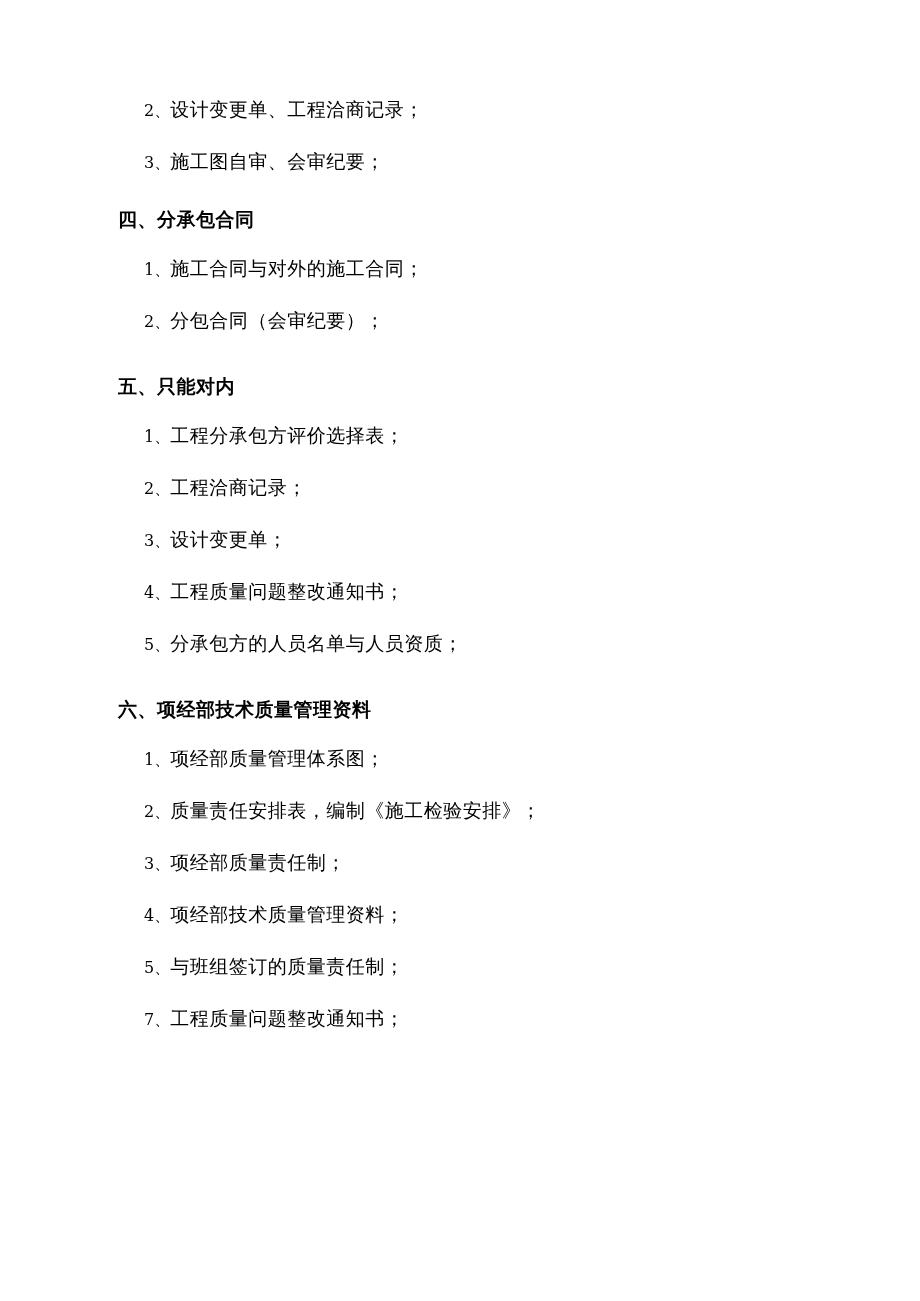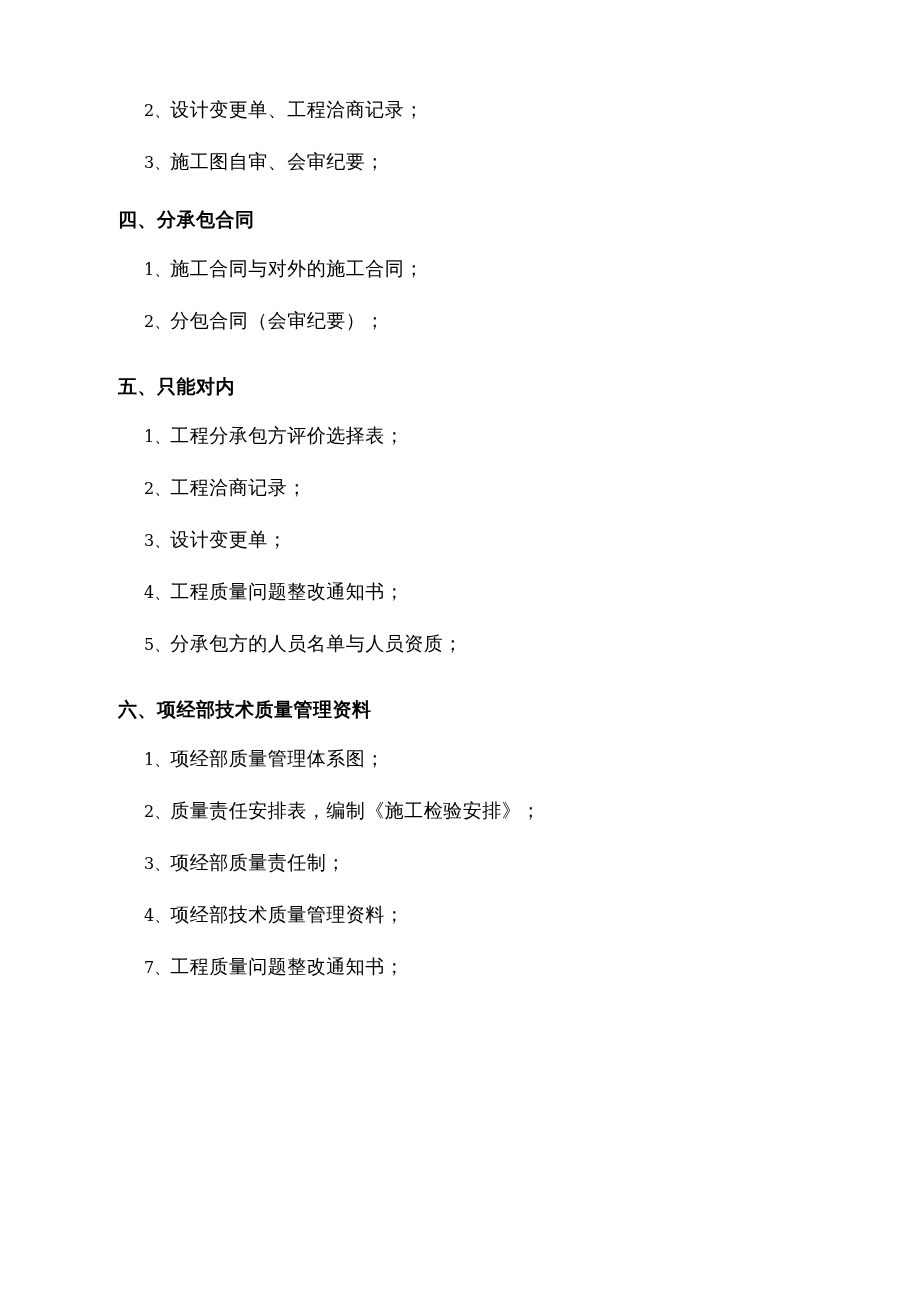--- a/index.html
+++ b/index.html
@@ -113,20 +113,23 @@
     </div>
 
     <div class="para">
       <span class="num">3、</span><span>项经部质量责任制；</span>
     </div>
 
     <div class="para">
       <span class="num">4、</span><span>项经部技术质量管理资料；</span>
     </div>
 
+    <div class="para">
+      <span class="num">5、</span><span>与班组签订的质量责任制；</span>
+    </div>
 
 
     <div class="para">
       <span class="num">7、</span><span>工程质量问题整改通知书；</span>
     </div>
 
   </div>
 </div>
 
 </body></html>

